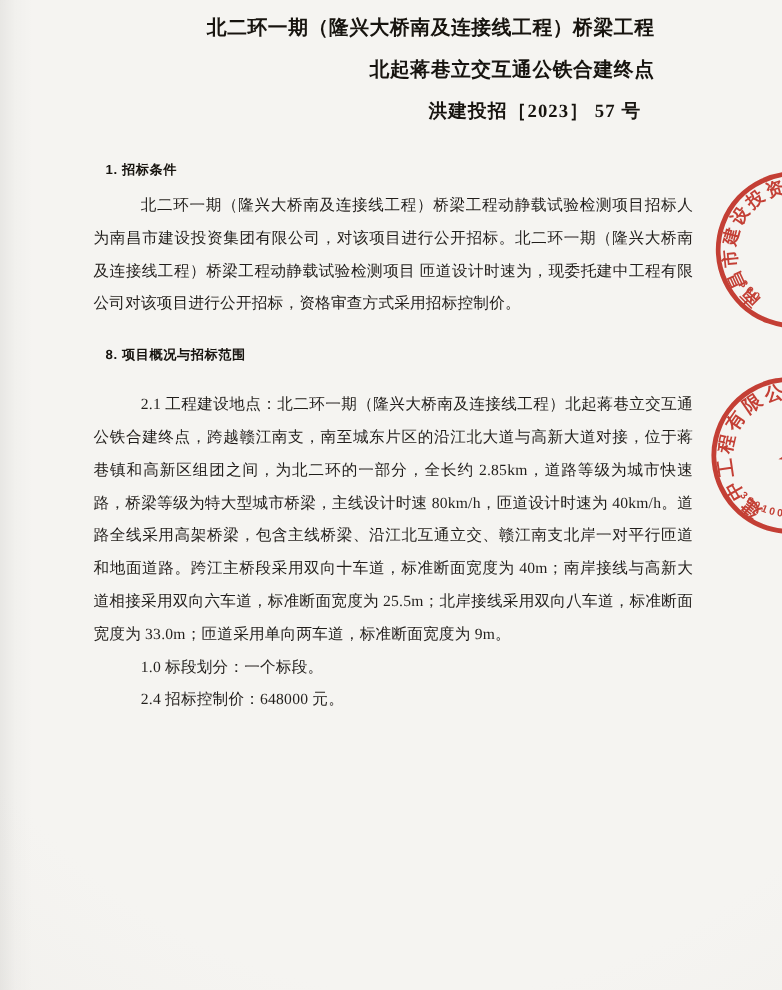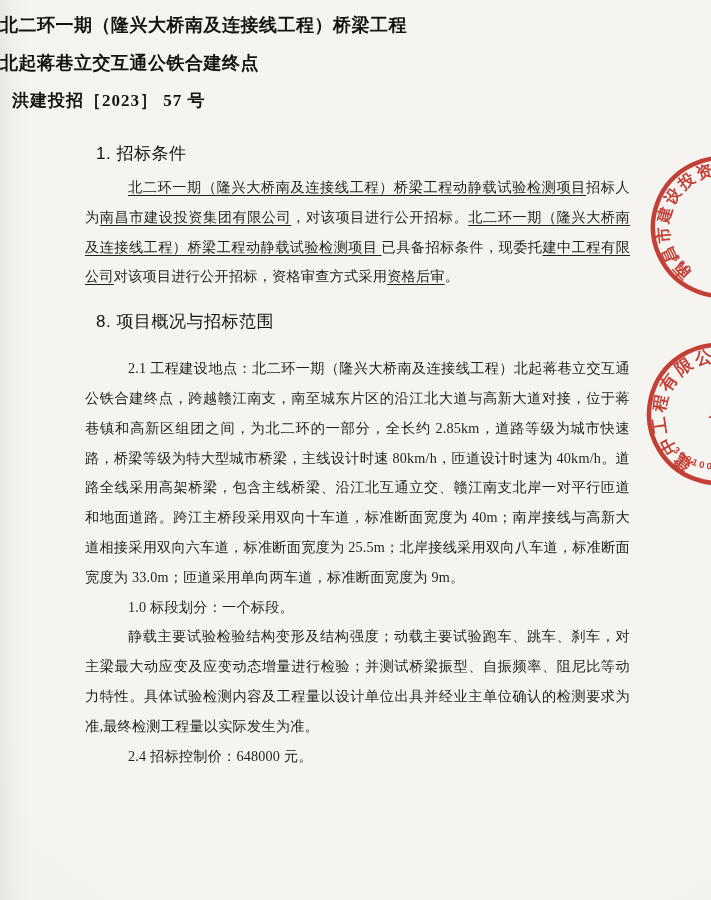--- a/index.html
+++ b/index.html
@@ -9,47 +9,47 @@
     margin:0 auto;
     background:
       linear-gradient(90deg, rgba(0,0,0,0.055) 0px, rgba(0,0,0,0.015) 14px, rgba(0,0,0,0) 30px),
       radial-gradient(130% 110% at 55% 40%, #f5f4f1 55%, #edebe7 100%);
     overflow:hidden;
     font-family:"Liberation Serif","DejaVu Serif",serif;
     color:#211e1b;
   }
   .title-block {
     position:absolute; top:15px; left:0; width:595px;
-    text-align:left;
+    text-align:right;
   }
   .doc-title {
     font-size:18px; font-weight:700; line-height:20px;
     margin:0 0 18px 0; letter-spacing:0.5px;
     color:#17140f;
   }
   .doc-number {
     font-size:17px; font-weight:700; line-height:20px; margin:12px;
     letter-spacing:1px; color:#17140f;
   }
   .doc-body {
     position:absolute; top:144px; left:85px; width:545px;
   }
   .sec-heading {
     font-family:"Liberation Sans","DejaVu Sans",sans-serif;
-    font-weight:400; font-size:17px; line-height:20px;
+    font-weight:700; font-size:12px; line-height:20px;
     margin:20px 0 22px 11px; color:#17140f; letter-spacing:0.5px;
   }
   .sec-heading:first-child { margin:0 0 9px 11px; }
   .para {
     margin:0; font-size:14.2px; line-height:29.8px;
     text-align:justify; text-justify:inter-ideograph;
     letter-spacing:0.2px;
   }
   .para.indent { text-indent:43px; }
-  .u { text-decoration:underline; text-underline-offset:3px; text-decoration-thickness:1px; }
+  .u { text-underline-offset:3px; text-decoration-thickness:1px; }
   .seal {
     position:absolute; pointer-events:none;
     mix-blend-mode:multiply; opacity:0.88;
   }
   .seal-1 { left:647px; top:152px; transform:rotate(-25deg); }
   .seal-2 { left:643px; top:339px; transform:rotate(-32deg); }
   .seal text { font-family:"Liberation Sans","DejaVu Sans",sans-serif; font-weight:700; }
 </style>
 </head>
 <body>
@@ -57,25 +57,24 @@
 <div class="page">
 
   <div class="title-block">
     <div class="doc-title">北二环一期（隆兴大桥南及连接线工程）桥梁工程</div>
     <div class="doc-title">北起蒋巷立交互通公铁合建终点</div>
     <div class="doc-number">洪建投招［2023］ 57 号</div>
   </div>
 
   <div class="doc-body" id="doc-body">
       <div class="sec-heading">1. 招标条件</div>
-      <p class="para indent"><span class="u">北二环一期（隆兴大桥南及连接线工程）桥梁工程动静载试验检测项目</span><span>招标人为</span><span class="u">南昌市建设投资集团有限公司</span><span>，对该项目进行公开招标。</span><span class="u">北二环一期（隆兴大桥南及连接线工程）桥梁工程动静载试验检测项目 </span><span>已具备招标条件，现委托</span><span class="u">建中工程有限公司</span><span>对该项目进行公开招标，资格审查方式采用</span><span class="u">资格后审</span><span>。</span></p>
+      <p class="para indent"><span class="u">北二环一期（隆兴大桥南及连接线工程）桥梁工程动静载试验检测项目</span><span>招标人为</span><span class="u">南昌市建设投资集团有限公司</span><span>，对该项目进行公开招标。</span><span class="u">北二环一期（隆兴大桥南及连接线工程）桥梁工程动静载试验检测项目 </span><span>匝道设计时速为，现委托</span><span class="u">建中工程有限公司</span><span>对该项目进行公开招标，资格审查方式采用</span><span class="u">招标控制价</span><span>。</span></p>
       <div class="sec-heading">8. 项目概况与招标范围</div>
       <p class="para indent"><span>2.1 工程建设地点：北二环一期（隆兴大桥南及连接线工程）北起蒋巷立交互通公铁合建终点，跨越赣江南支，南至城东片区的沿江北大道与高新大道对接，位于蒋巷镇和高新区组团之间，为北二环的一部分，全长约 2.85km，道路等级为城市快速路，桥梁等级为特大型城市桥梁，主线设计时速 80km/h，匝道设计时速为 40km/h。道路全线采用高架桥梁，包含主线桥梁、沿江北互通立交、赣江南支北岸一对平行匝道和地面道路。跨江主桥段采用双向十车道，标准断面宽度为 40m；南岸接线与高新大道相接采用双向六车道，标准断面宽度为 25.5m；北岸接线采用双向八车道，标准断面宽度为 33.0m；匝道采用单向两车道，标准断面宽度为 9m。</span></p>
       <p class="para indent"><span>1.0 标段划分：一个标段。</span></p>
-      <p class="para indent"><span>静载主要试验检验结构变形及结构强度；动载主要试验跑车、跳车、刹车，对主梁最大动应变及应变动态增量进行检验；并测试桥梁振型、自振频率、阻尼比等动力特性。具体试验检测内容及工程量以设计单位出具并经业主单位确认的检测要求为准,最终检测工程量以实际发生为准。</span></p>
       <p class="para indent"><span>2.4 招标控制价：648000 元。</span></p>
     </div>
 
   <svg class="seal seal-1" width="150" height="150" viewBox="0 0 150 150">
     <circle cx="75" cy="75" r="69" fill="none" stroke="#c5281c" stroke-width="4.5"></circle>
     <path id="s1-arc-name" d="M 28,103 A 54,54 0 1 1 122,103" fill="none"></path>
     <path id="s1-arc-num" d="M 17,82 A 59,59 0 0 0 133,82" fill="none"></path>
     <text font-size="16" fill="#c5281c" letter-spacing="2.5">
       <textPath href="#s1-arc-name">南昌市建设投资集团有限公司</textPath>
     </text>

